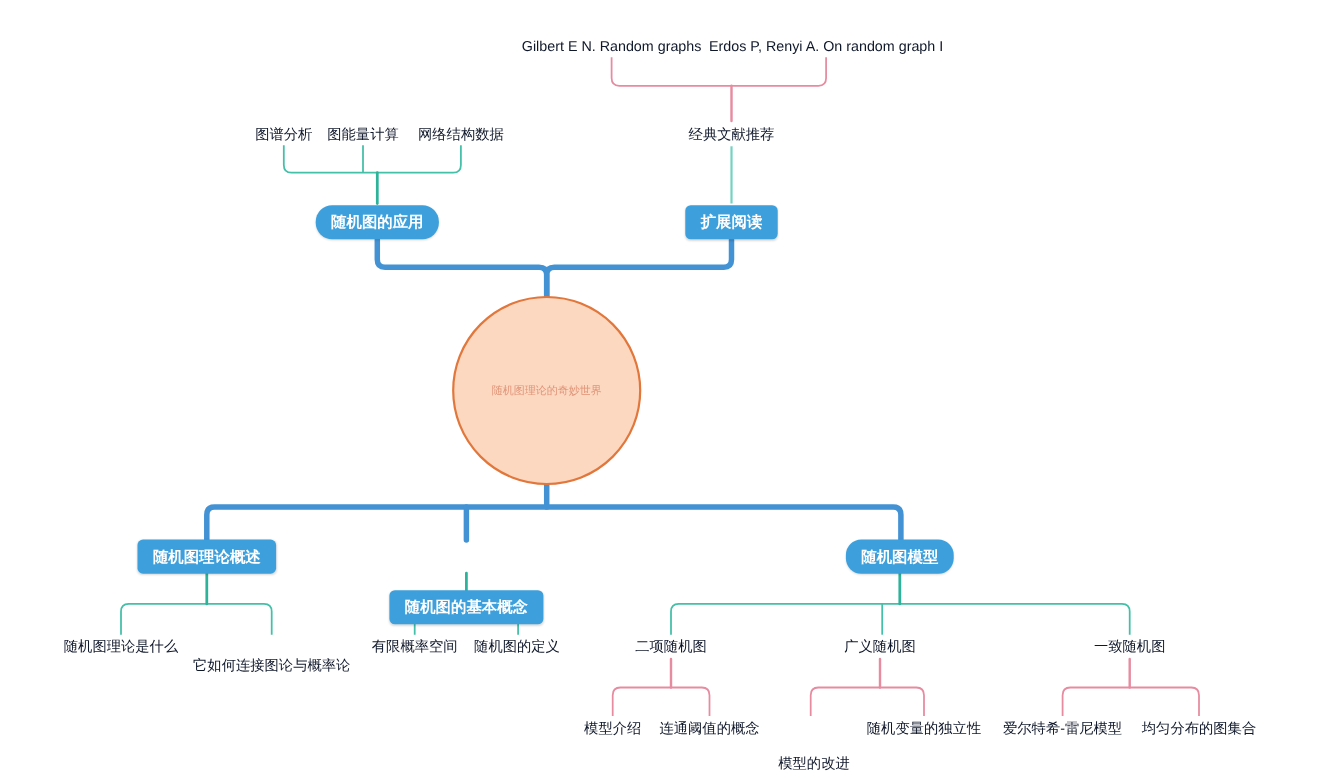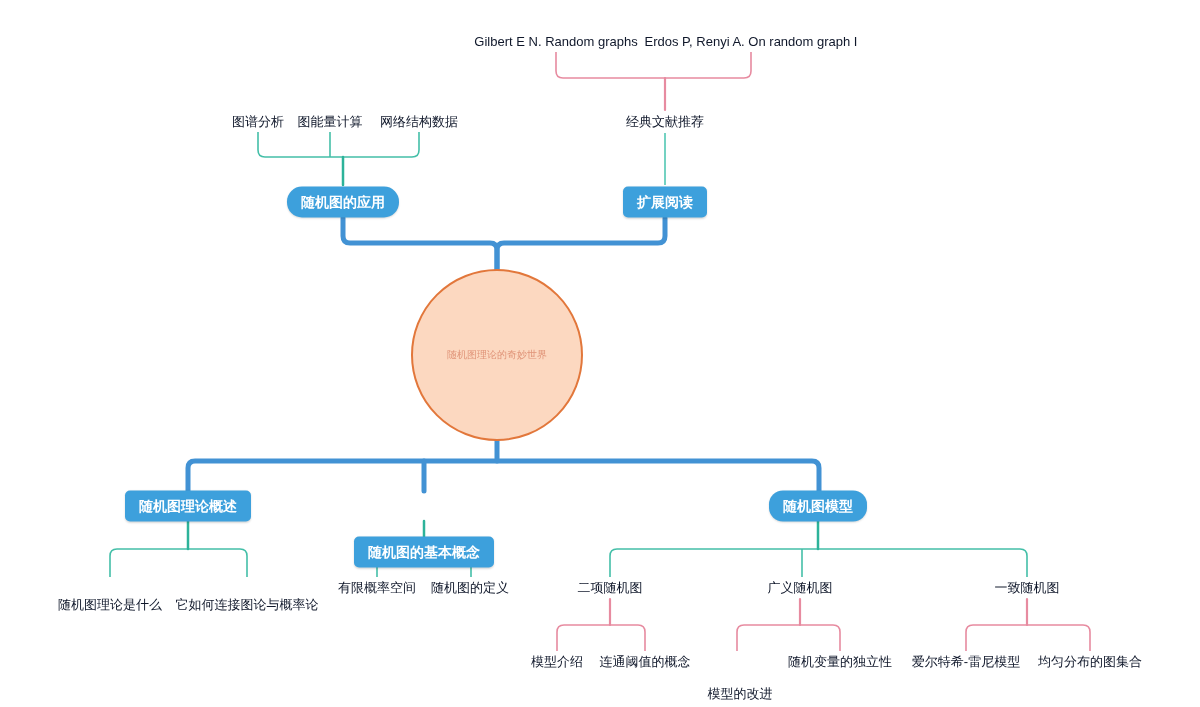--- a/index.html
+++ b/index.html
@@ -122,21 +122,21 @@
   <div class="leaf" style="left:419px; top:122px;">网络结构数据</div>
 
   <div class="leaf" style="left:665px; top:122px;">经典文献推荐</div>
   <div class="leaf" style="left:556px; top:42px;">Gilbert E N. Random graphs</div>
   <div class="leaf" style="left:751px; top:42px;">Erdos P, Renyi A. On random graph I</div>
 
   <div class="node" style="left:188px; top:506px;">随机图理论概述</div>
   <div class="node" style="left:424px; top:506px;margin-top:46px;">随机图的基本概念</div>
   <div class="node" style="left:818px; top:506px;border-radius:14px;">随机图模型</div>
 
-  <div class="leaf" style="left:110px; top:588px;margin-top:17px;">随机图理论是什么</div>
+  <div class="leaf" style="left:110px; top:588px;">随机图理论是什么</div>
   <div class="leaf" style="left:247px; top:564px;margin-top:41px;">它如何连接图论与概率论</div>
 
   <div class="leaf" style="left:377px; top:588px;">有限概率空间</div>
   <div class="leaf" style="left:470px; top:588px;">随机图的定义</div>
 
   <div class="leaf" style="left:610px; top:588px;">二项随机图</div>
   <div class="leaf" style="left:800px; top:588px;">广义随机图</div>
   <div class="leaf" style="left:1027px; top:588px;">一致随机图</div>
 
   <div class="leaf" style="left:557px; top:662px;">模型介绍</div>

